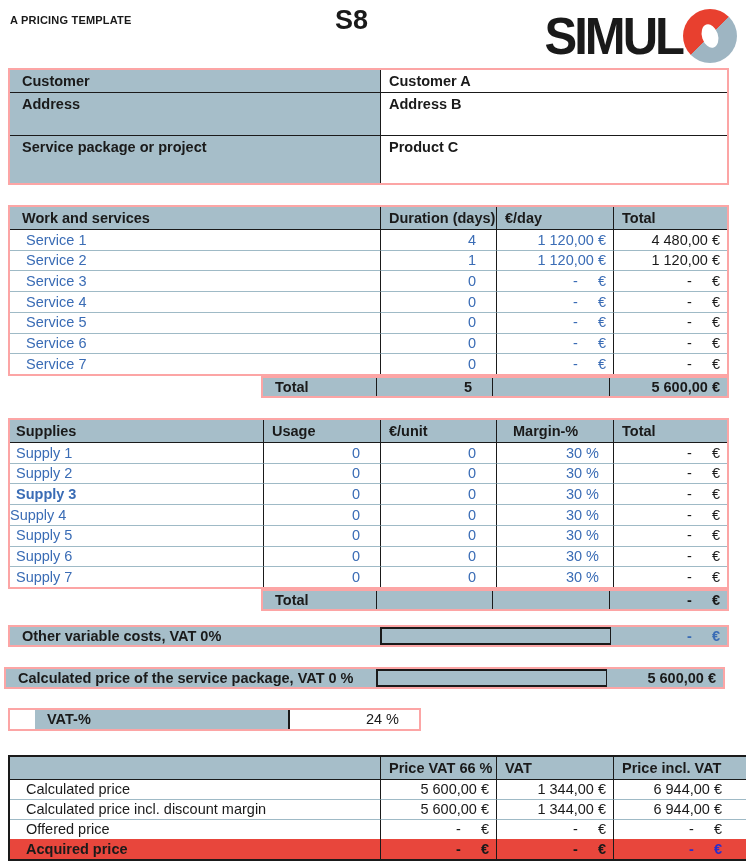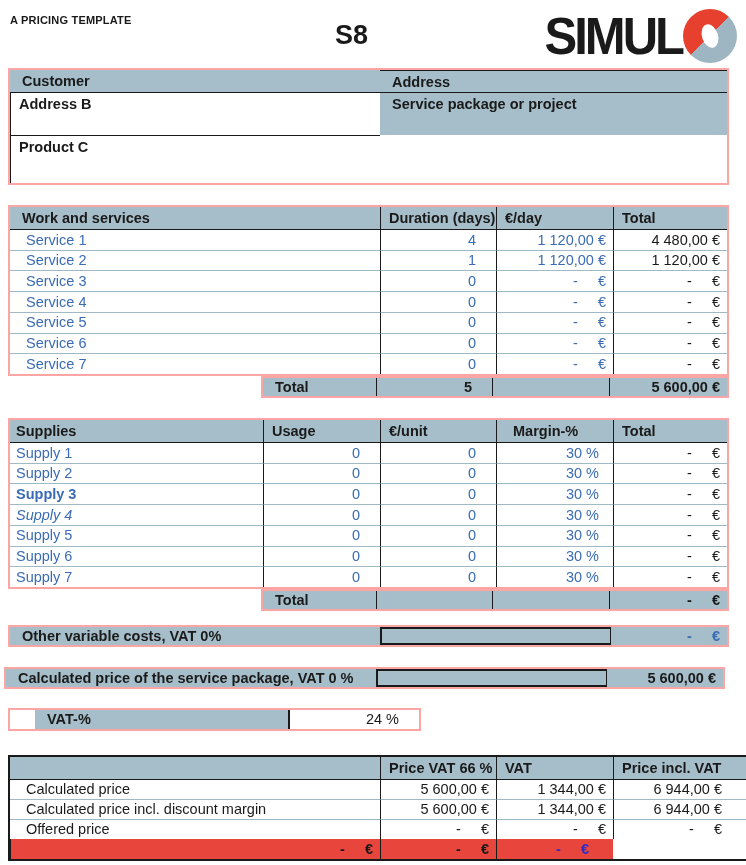--- a/index.html
+++ b/index.html
@@ -17,21 +17,21 @@
   .name{padding-left:16px;}
   .num{justify-content:flex-end;padding-right:20px;}
   .pct{justify-content:flex-end;padding-right:14px;}
   .cur{justify-content:flex-end;padding-right:7px;}
   .bL{border-left:1.5px solid #1a1a1a;}
   .sep{border-top:1px solid #9fbac6;}
   .sepK{border-top:1.5px solid #1a1a1a;}
   .frame{border:2px solid #fca5a5;}
   
   #title{left:10px;top:14px;font-size:11px;font-weight:bold;letter-spacing:.2px;}
-  #sheet{left:335px;top:20px;font-size:27px;font-weight:bold;text-align:right;}
+  #sheet{left:335px;top:5px;font-size:27px;font-weight:bold;text-align:right;}
   #logo{right:9px;top:8px;display:flex;align-items:center;height:56px;}
   #logo .word{font-size:49px;font-weight:bold;letter-spacing:-3px;transform:scaleY(1.05);}
   #logo .oring{width:54px;height:54px;border-radius:50%;margin-left:1px;position:relative;
                background:linear-gradient(135deg,#e8402f 50%,#9eb5c2 50%);}
   #logo .hole{position:absolute;left:19px;top:15px;width:16px;height:24px;background:#fff;
               border-radius:50%;transform:rotate(-18deg);}
   
   .red{background:#e8463c;}
 </style>
 </head>
@@ -43,20 +43,21 @@
   <div class="abs" id="sheet">S8</div>
   <div class="abs" id="logo">
     <span class="word">SIMUL</span>
     <span class="oring">
         <span class="hole"></span>
       </span>
   </div>
 
   <div class="abs grid frame" style="left:8px;top:68px;width:721px;height:117px;grid-template-columns:370px 1fr;grid-template-rows:22px 43px 1fr;">
     <div class="cell fill lbl">Customer</div>
+    <div class="cell b bL" style="padding-left:8px;align-items:flex-start;padding-top:4px;">Customer A</div>
     <div class="cell fill lbl sepK" style="align-items:flex-start;padding-top:4px;">Address</div>
     <div class="cell b bL sepK" style="padding-left:8px;align-items:flex-start;padding-top:4px;">Address B</div>
     <div class="cell fill lbl sepK" style="align-items:flex-start;padding-top:4px;">Service package or project</div>
     <div class="cell b bL sepK" style="padding-left:8px;align-items:flex-start;padding-top:4px;">Product C</div>
   </div>
 
   <div class="abs grid frame" style="left:8px;top:205px;width:721px;height:171px;grid-template-columns:370px 116px 117px 1fr;grid-template-rows:22px repeat(7,1fr);">
     <div class="cell fill lbl">Work and services</div>
     <div class="cell fill hd bL">Duration (days)</div>
     <div class="cell fill hd bL">€/day</div>
@@ -123,21 +124,21 @@
     <div class="cell num blue bL sep">0</div>
     <div class="cell pct blue bL sep">30 %</div>
     <div class="cell cur bL sep">-     €</div>
 
     <div class="cell blue sep" style="padding-left:6px;font-weight:bold;">Supply 3</div>
     <div class="cell num blue bL sep">0</div>
     <div class="cell num blue bL sep">0</div>
     <div class="cell pct blue bL sep">30 %</div>
     <div class="cell cur bL sep">-     €</div>
 
-    <div class="cell blue sep" style="padding-left:6px;font-style:italic;">Supply 4</div>
+    <div class="cell blue sep" style="padding-left:0;">Supply 4</div>
     <div class="cell num blue bL sep">0</div>
     <div class="cell num blue bL sep">0</div>
     <div class="cell pct blue bL sep">30 %</div>
     <div class="cell cur bL sep">-     €</div>
 
     <div class="cell blue sep" style="padding-left:6px;">Supply 5</div>
     <div class="cell num blue bL sep">0</div>
     <div class="cell num blue bL sep">0</div>
     <div class="cell pct blue bL sep">30 %</div>
     <div class="cell cur bL sep">-     €</div>
@@ -193,18 +194,19 @@
     <div class="cell name sep">Calculated price incl. discount margin</div>
     <div class="cell cur bL sep">5 600,00 €</div>
     <div class="cell cur bL sep">1 344,00 €</div>
     <div class="cell cur bL sep" style="padding-right:24px;">6 944,00 €</div>
 
     <div class="cell name sep">Offered price</div>
     <div class="cell cur bL sep">-     €</div>
     <div class="cell cur bL sep">-     €</div>
     <div class="cell cur bL sep" style="padding-right:24px;">-     €</div>
 
+    <div class="cell name red b">Acquired price</div>
     <div class="cell cur red b bL">-     €</div>
     <div class="cell cur red b bL">-     €</div>
     <div class="cell cur red b bL" style="padding-right:24px;color:#2a2ecc;">-     €</div>
   </div>
 
 </div>
 
 </body></html>

